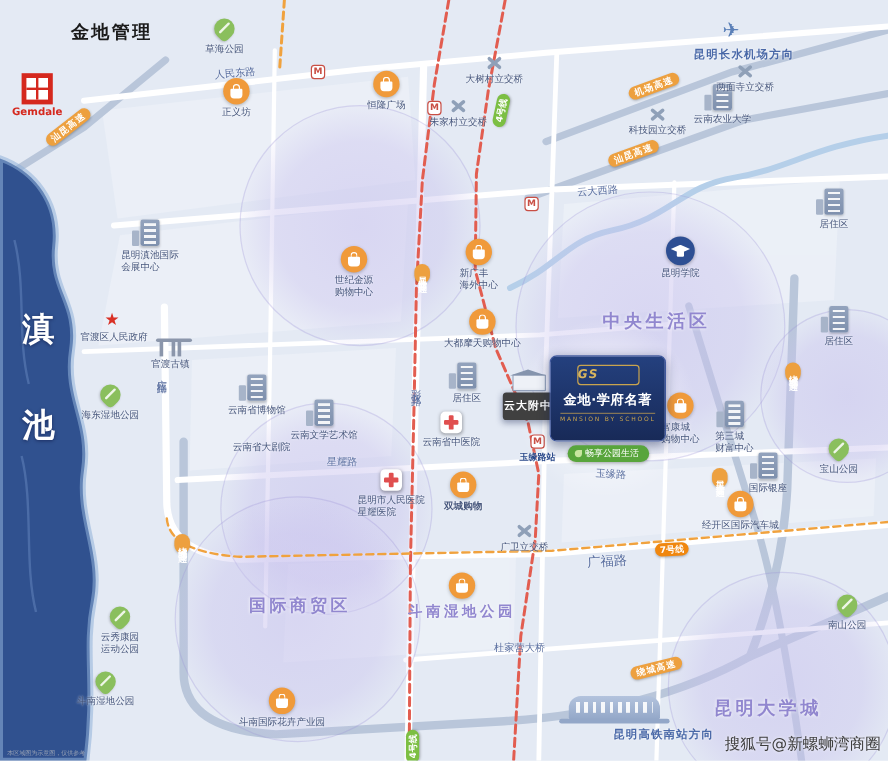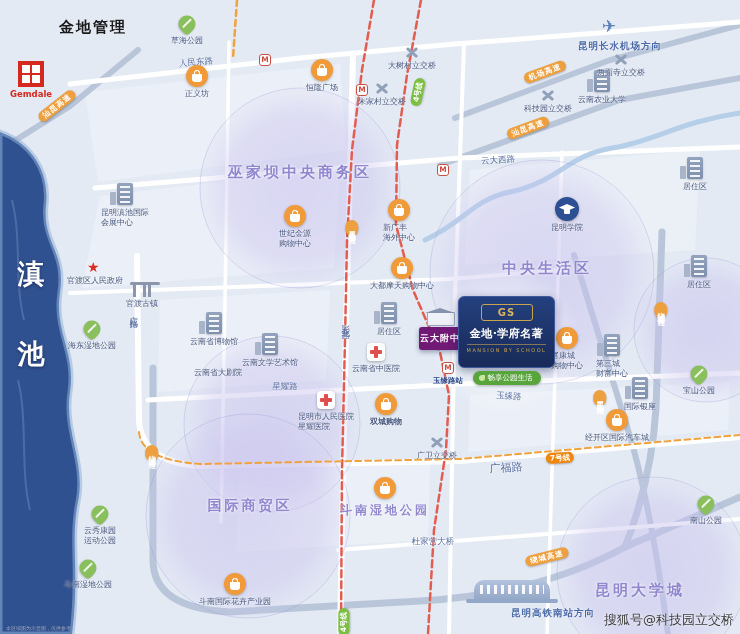--- a/index.html
+++ b/index.html
@@ -70,28 +70,28 @@
   .brand-en{color:#d5281e;font-size:8.5px;margin-top:2px;font-weight:bold;}
   .brand-cn{color:#1a1a1a;font-size:15px;font-weight:bold;letter-spacing:2px;margin-top:4px;}
 
   .lake-label{position:absolute;left:13px;top:238px;writing-mode:vertical-lr;color:#fff;font-size:27px;font-weight:bold;
     letter-spacing:80px;z-index:4;text-shadow:0 1px 3px rgba(0,0,40,.45);font-family:"DejaVu Serif","Liberation Serif",serif;}
 
   .property-card{position:absolute;left:458px;top:296px;width:97px;height:72px;z-index:6;
     background:linear-gradient(#24407e,#182a58);border:1px solid #40589c;border-radius:6px;
     box-shadow:0 3px 10px rgba(20,35,80,.45);display:flex;flex-direction:column;align-items:center;padding-top:7px;box-sizing:border-box;}
   .pc-logo{width:52px;height:17px;border:1.5px solid #c9a44e;border-radius:3px;color:#d8b55e;font-weight:bold;
-    font-size:10px;text-align:center;line-height:15px;letter-spacing:1px;box-sizing:border-box;}
+    font-size:10px;text-align:left;line-height:15px;letter-spacing:1px;box-sizing:border-box;font-style:italic;}
   .pc-name{color:#fff;font-weight:bold;font-size:11px;margin-top:5px;letter-spacing:.5px;white-space:nowrap;}
   .pc-sub{color:#c9a44e;font-size:5px;letter-spacing:1.5px;margin-top:3px;border-top:1px solid rgba(201,164,78,.6);padding-top:2px;}
   .pc-tag{position:absolute;left:50%;top:74px;transform:translateX(-50%);background:#58a53c;color:#fff;font-size:7.5px;
     padding:2px 8px 2px 6px;border-radius:9px;white-space:nowrap;box-shadow:0 1px 3px rgba(0,0,0,.3);display:flex;align-items:center;gap:3px;}
   .pc-leaf{display:inline-block;width:6px;height:6px;background:#c8e6a0;border-radius:50% 0 50% 50%;}
 
-  .school-box{position:absolute;left:419px;top:327px;width:42px;height:23px;background:#701a75;border-radius:3px;
+  .school-box{position:absolute;left:419px;top:327px;width:42px;height:23px;background:#404040;border-radius:3px;
     color:#fff;font-size:9px;font-weight:bold;display:flex;align-items:center;justify-content:center;letter-spacing:1px;
     z-index:6;box-shadow:0 2px 5px rgba(20,35,80,.4);}
   .school-bldg{position:absolute;left:427px;top:312px;width:26px;height:12px;background:#eef1f7;border:1px solid #9aa8c0;
     border-radius:1px;z-index:5;}
   .school-bldg::before{content:"";position:absolute;left:-3px;top:-5px;width:0;height:0;
     border-left:15px solid transparent;border-right:15px solid transparent;border-bottom:5px solid #8594ad;}
 
   .watermark{position:absolute;right:6px;bottom:5px;font-size:13px;color:#3d3d3d;z-index:8;
     text-shadow:0 0 3px rgba(255,255,255,.85);}
   .disclaimer{position:absolute;left:6px;bottom:3px;font-size:5px;color:#9aa3b5;z-index:8;}
@@ -174,21 +174,20 @@
     <div class="brand-col">
       <div class="brand-mark"></div>
       <div class="brand-en">Gemdale</div>
     </div>
     <div class="brand-cn">金地管理</div>
   </div>
 
   <div class="lake-label">滇池</div>
 
   <div id="labels">
-      <div class="lbl lbl-district" style="left: 300px; top: 172px; font-size: 15px;">巫家坝中央商务区</div>
       <div class="lbl lbl-district" style="left: 547px; top: 268px; font-size: 15px;">中央生活区</div>
       <div class="lbl lbl-district" style="left: 250px; top: 506px; font-size: 14px;">国际商贸区</div>
       <div class="lbl lbl-district" style="left: 640px; top: 590px; font-size: 15px;">昆明大学城</div>
       <div class="lbl lbl-district" style="left: 385px; top: 510px; font-size: 12px;">斗南湿地公园</div>
       <div class="lbl lbl-road" style="left: 196px; top: 62px; transform: translate(-50%, -50%) rotate(-5deg);">人民东路</div>
       <div class="lbl lbl-road" style="left: 498px; top: 160px; transform: translate(-50%, -50%) rotate(-4deg);">云大西路</div>
       <div class="lbl lbl-road vert" style="left: 346px; top: 322px;">彩云北路</div>
       <div class="lbl lbl-road vert" style="left: 134px; top: 312px;">广福路</div>
       <div class="lbl lbl-road" style="left: 285px; top: 386px;">星耀路</div>
       <div class="lbl lbl-road" style="left: 509px; top: 396px; transform: translate(-50%, -50%) rotate(3deg);">玉缘路</div>
@@ -386,14 +385,14 @@
     <div class="pc-logo">GS</div>
     <div class="pc-name">金地·学府名著</div>
     <div class="pc-sub">MANSION BY SCHOOL</div>
     <div class="pc-tag">
       <span class="pc-leaf"></span>
       <span>畅享公园生活</span>
     </div>
   </div>
 
   <div class="disclaimer">本区域图为示意图，仅供参考</div>
-  <div class="watermark">搜狐号@科技园立交桥</div>
+  <div class="watermark">搜狐号@新螺蛳湾商圈</div>
 </div>
 
 </body></html>

